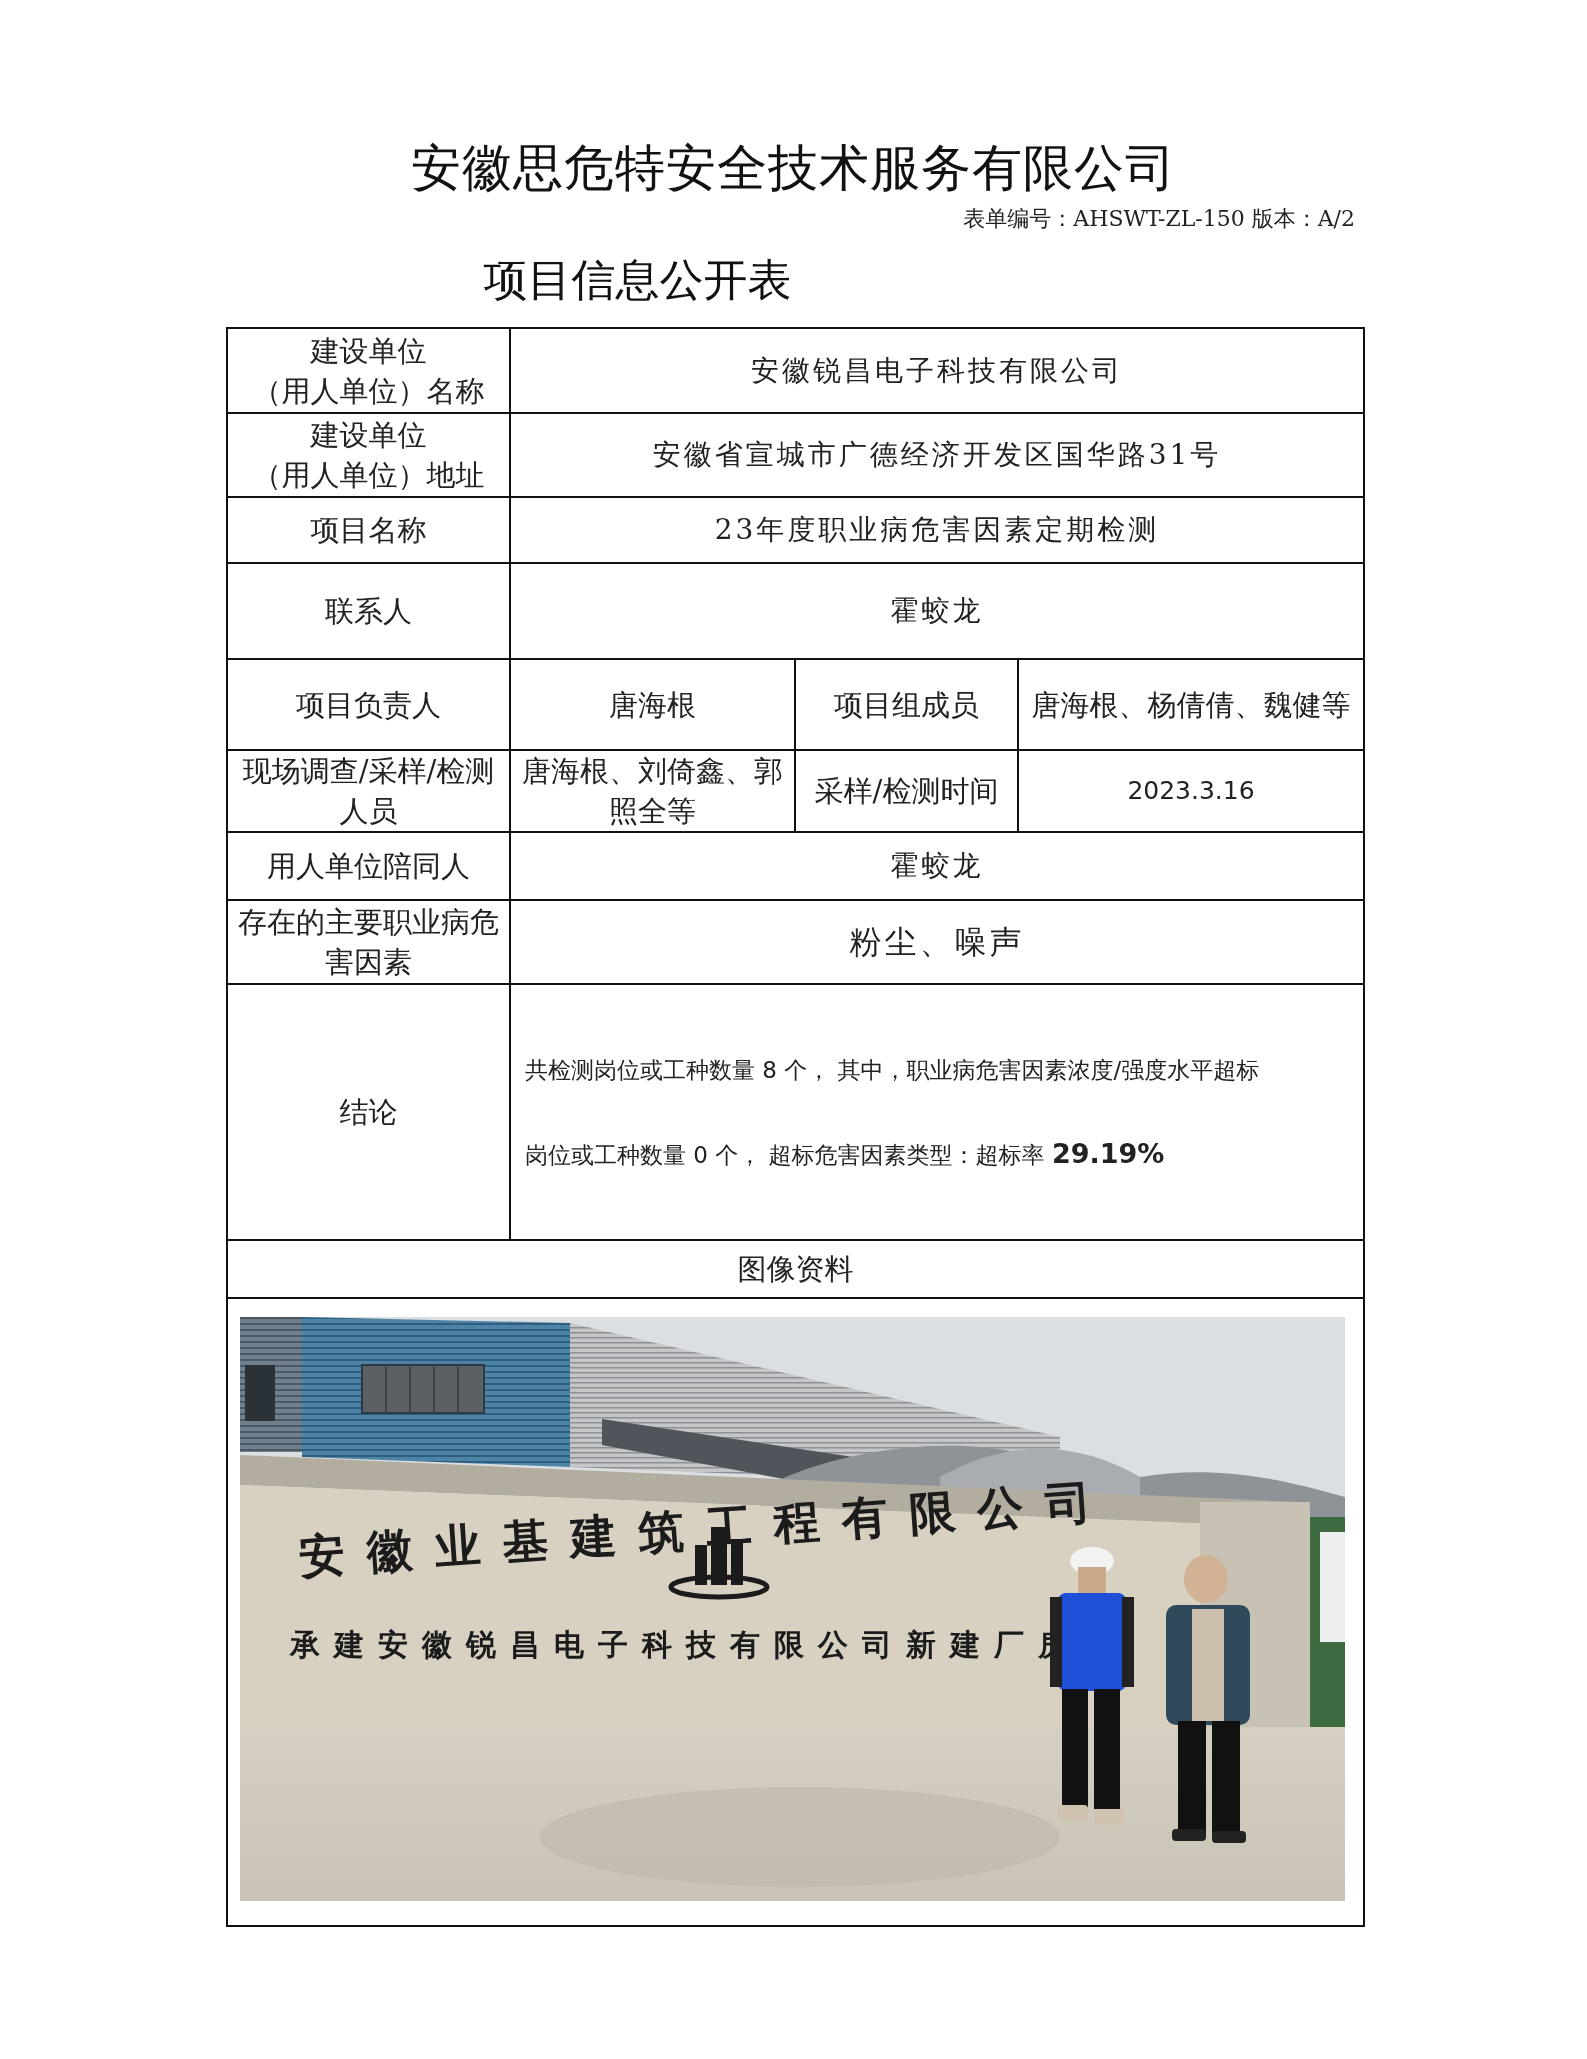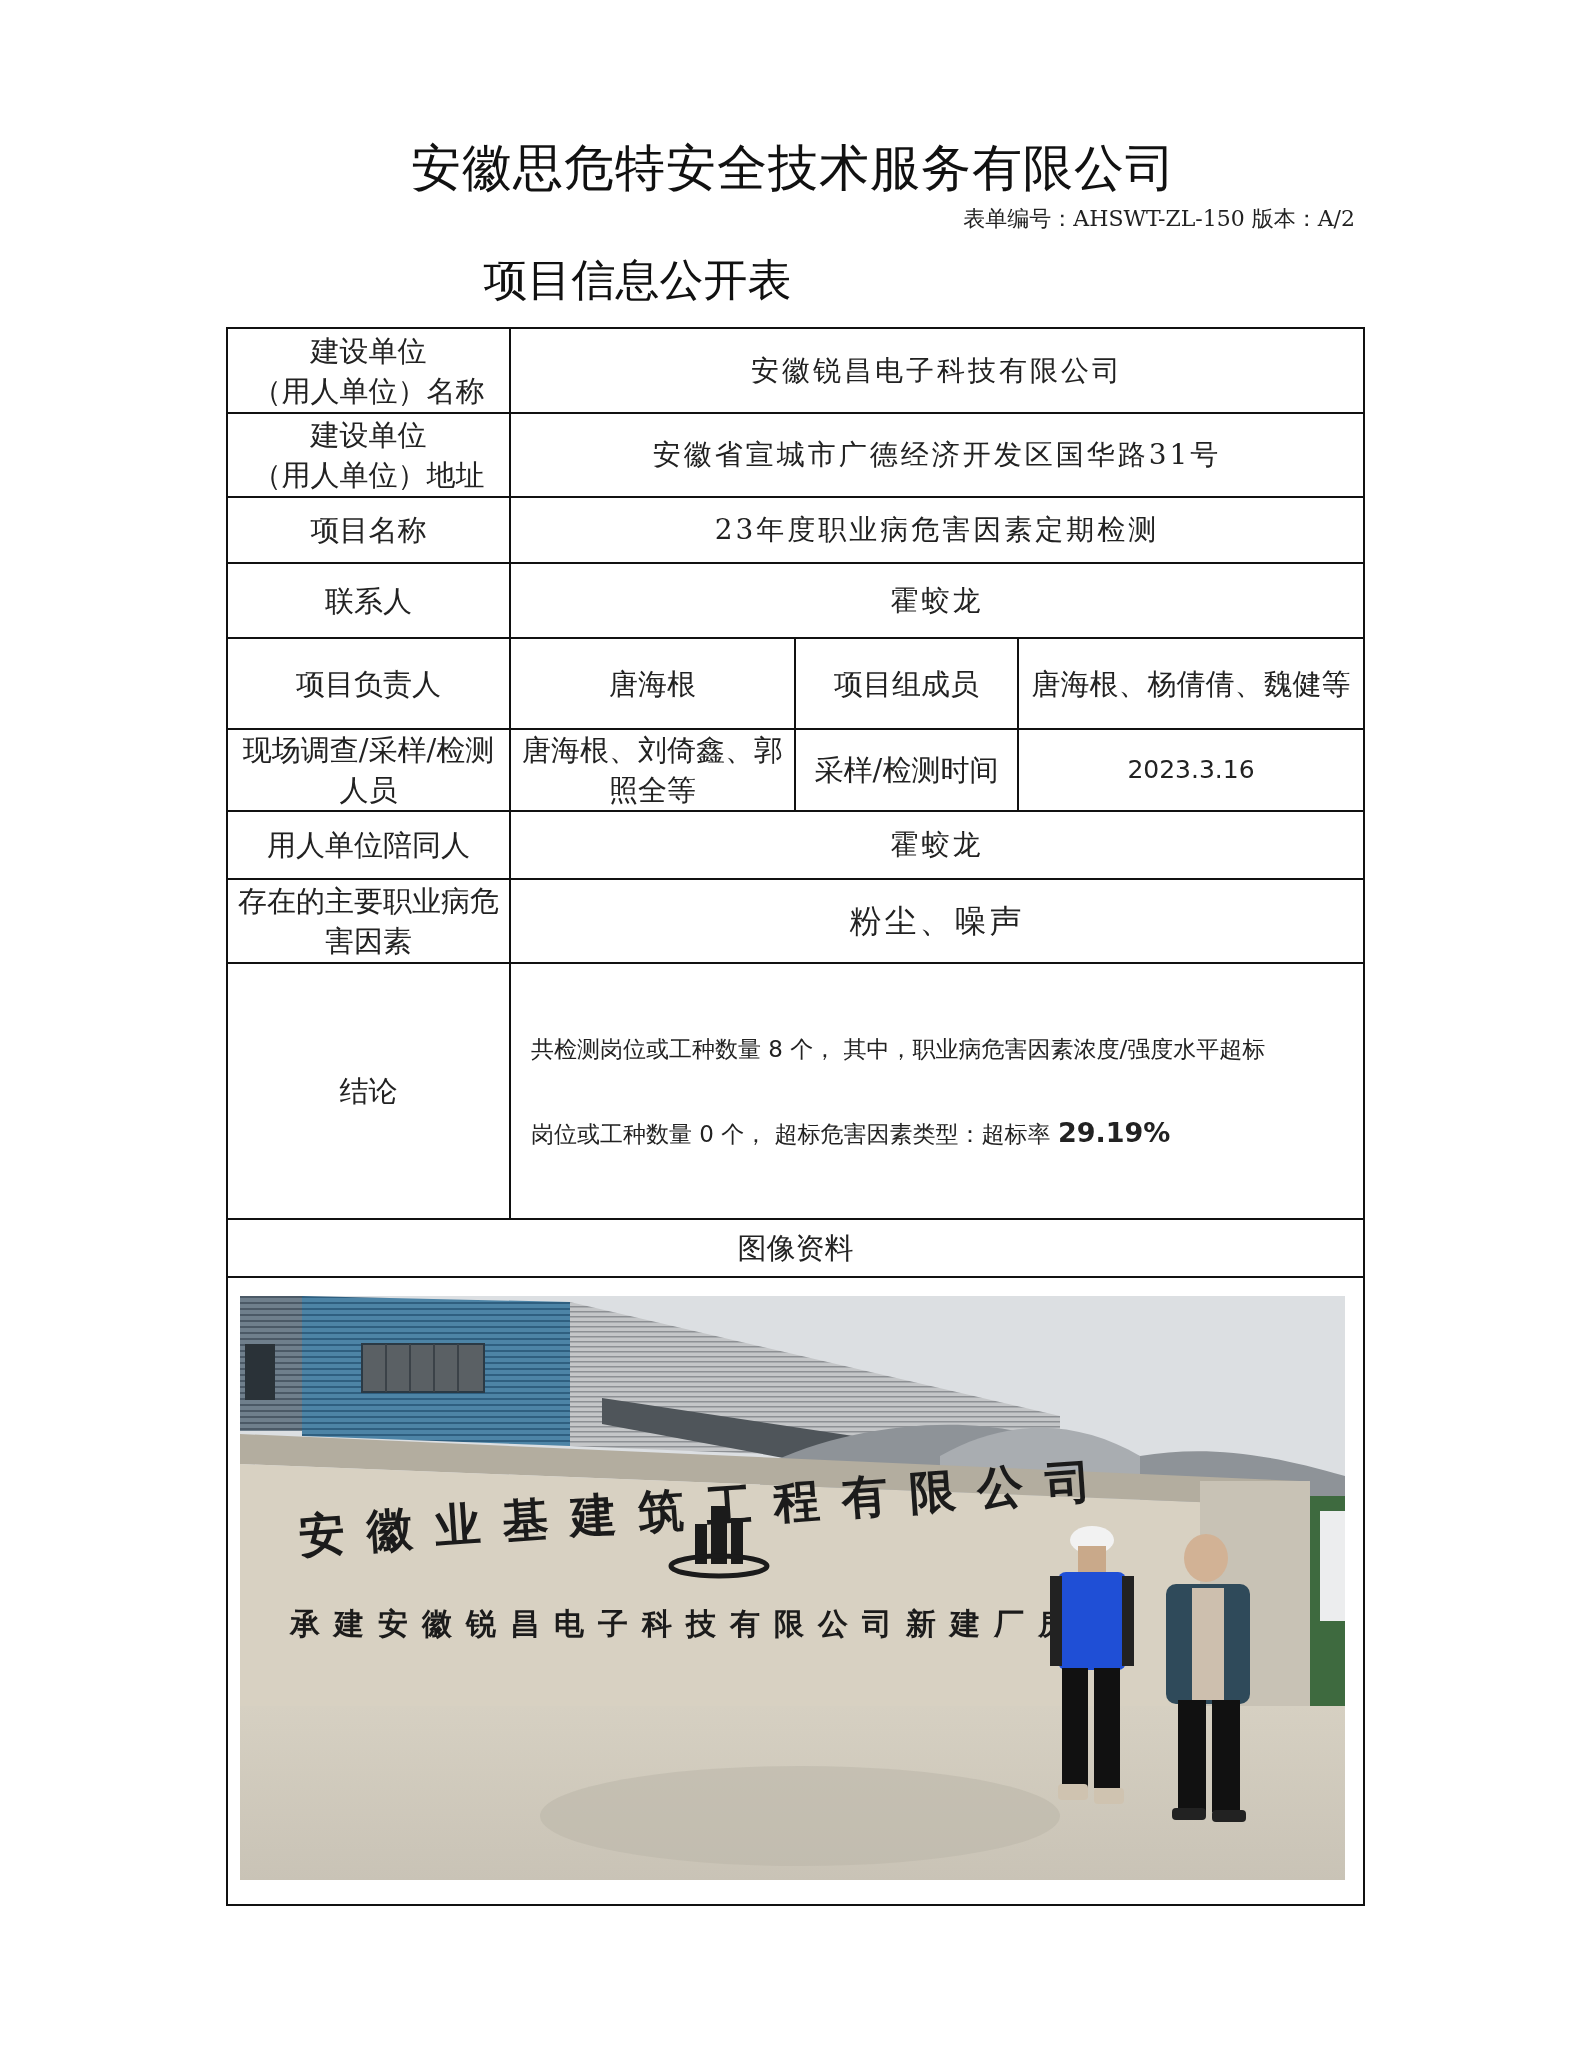--- a/index.html
+++ b/index.html
@@ -9,21 +9,21 @@
          font-size:50px; letter-spacing:1px; line-height:60px; color:#111; }
   .form-code { position:absolute; right:232px; top:205px; font-size:22px; line-height:28px; color:#222; }
   .form-title { position:absolute; left:0; width:1275px; top:252px; text-align:center;
          font-size:44px; line-height:56px; color:#111; }
 
   table.info { position:absolute; left:226px; top:327px; width:1137px; border-collapse:collapse; table-layout:fixed; }
   table.info td { border:2px solid #111; text-align:center; vertical-align:middle; padding:0 6px;
          font-size:29px; line-height:40px; color:#222; }
   table.info td.val { letter-spacing:3px; font-size:28px; }
   td.sans { font-family:"DejaVu Sans","Liberation Sans",sans-serif;border-radius:26px; }
-  td.conclusion { text-align:left !important; padding:0 20px !important;
+  td.conclusion { text-align:left !important; padding:0 14px !important;
          font-family:"DejaVu Sans","Liberation Sans",sans-serif; font-size:23px !important; line-height:32px !important; letter-spacing:0 !important; }
   .concl-line { display:block; margin:0; }
   .concl-line + .concl-line { margin-top:52px; }
   .bold { font-weight:bold; font-size:27px; }
 
   .photo-cell { position:relative; height:626px; padding:0 !important; }
   .photo { position:absolute; left:12px; top:18px; width:1105px; height:584px; overflow:hidden; background:#dfe1e3; }
 </style>
 </head>
 <body>
@@ -51,21 +51,21 @@
     <td>
       <div>建设单位</div>
       <div>（用人单位）地址</div>
     </td>
     <td colspan="3" class="val">安徽省宣城市广德经济开发区国华路31号</td>
   </tr>
   <tr style="height:66px">
     <td>项目名称</td>
     <td colspan="3" class="val">23年度职业病危害因素定期检测</td>
   </tr>
-  <tr style="height:75px">
+  <tr style="height:96px">
     <td>联系人</td>
     <td colspan="3" class="val">霍蛟龙</td>
   </tr>
   <tr style="height:91px">
     <td>项目负责人</td>
     <td>唐海根</td>
     <td>项目组成员</td>
     <td>唐海根、杨倩倩、魏健等</td>
   </tr>
   <tr style="height:65px">

